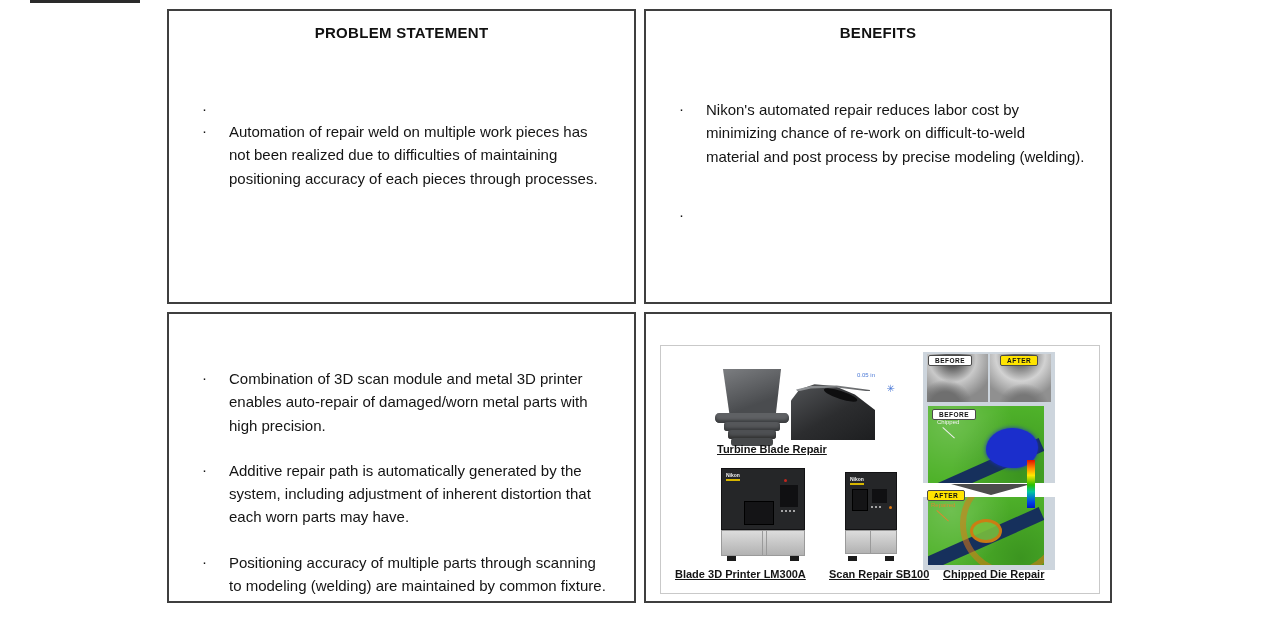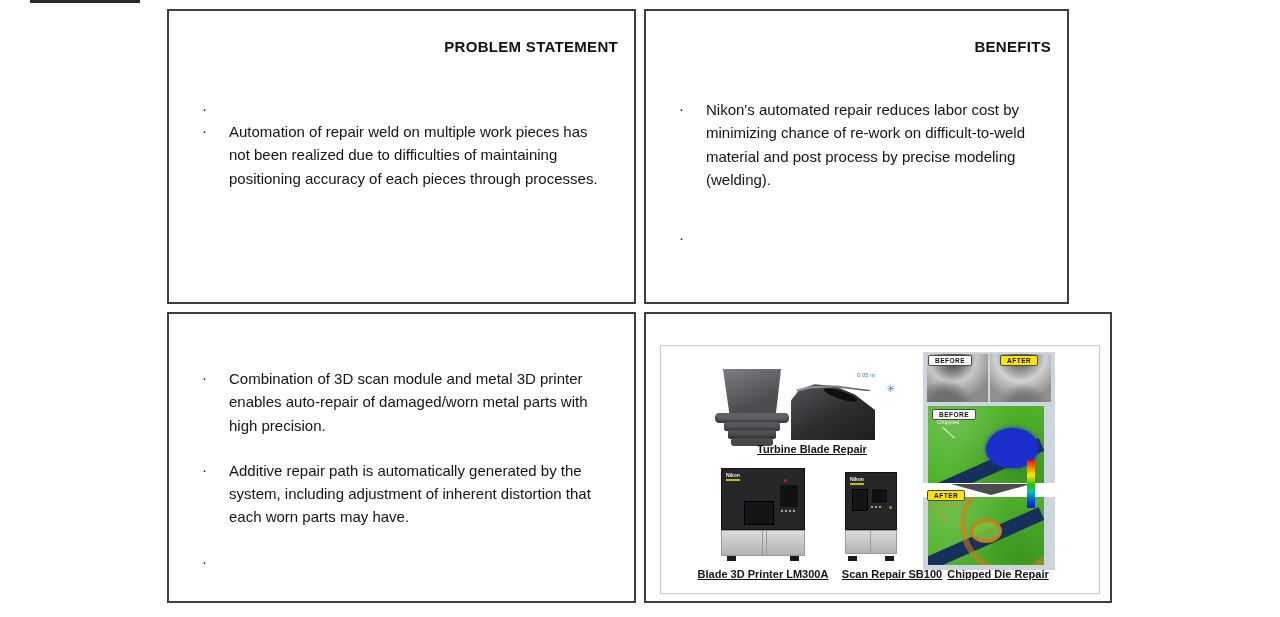--- a/index.html
+++ b/index.html
@@ -3,25 +3,25 @@
 <meta charset="utf-8">
 <style>
   html,body{margin:0;padding:0;background:#fff;}
   .canvas{position:relative;width:1280px;height:617px;background:#ffffff;
           font-family:"Liberation Sans",sans-serif;color:#161616;overflow:hidden;}
 
   .crop-remnant{position:absolute;left:30px;top:0;width:110px;height:3px;background:#2a2a2a;}
 
   .box{position:absolute;border:2px solid #3f3f3f;background:#fff;box-sizing:border-box;}
   #box-problem {left:167px;top:9px;  width:469px;height:295px;}
-  #box-benefits{left:644px;top:9px;  width:425px;height:295px;}
+  #box-benefits{left:644px;top:9px;  width:468px;height:295px;}
   #box-tech    {left:167px;top:312px;width:469px;height:291px;}
   #box-graphic {left:644px;top:312px;width:468px;height:291px;}
 
-  .box h2{margin:16px;position:absolute;left:0;right:0;top:11px;text-align:right;
+  .box h2{margin:2px;position:absolute;left:0;right:0;top:11px;text-align:center;
           font-size:15px;font-weight:bold;letter-spacing:.3px;color:#111;}
 
   ul.bullets{list-style:none;margin:0;padding:0;position:absolute;left:30px;right:14px;}
   #box-problem ul.bullets, #box-benefits ul.bullets{top:87px;}
   #box-tech ul.bullets{top:53px;}
   ul.bullets li{position:relative;padding-left:30px;font-size:15px;line-height:1.55;
                 margin-bottom:22px;color:#141414;}
   #box-benefits ul.bullets li{margin-bottom:36px;}
   ul.bullets .dot{position:absolute;left:3px;top:-1px;font-size:15px;}
   .bullet-text{white-space:pre-line;}
@@ -55,21 +55,21 @@
       clip-path:polygon(0 70%,20% 10%,55% 0,100% 75%,100% 100%,55% 35%,20% 50%,2% 100%);}
   .blade2 .slot{position:absolute;left:38%;top:18%;width:42%;height:14%;background:#0e0e0f;
       border-radius:50%;transform:rotate(18deg);}
 
   .measure{position:absolute;left:196px;top:24px;width:40px;height:24px;font-size:6px;
       color:#4b79d6;}
   .measure .star{position:absolute;right:2px;bottom:0;font-size:10px;color:#4b79d6;}
   .measure .mtext{position:absolute;left:0;top:2px;}
 
   .g-caption{position:absolute;font-size:11px;font-weight:bold;text-decoration:underline;
-      color:#141414;text-align:center;white-space:nowrap;}
+      color:#141414;white-space:nowrap;}
   .cap-turbine{left:56px;top:97px;width:190px;}
   .cap-printer{left:14px;top:222px;width:176px;}
   .cap-scan{left:168px;top:222px;width:126px;}
   .cap-die{left:282px;top:222px;width:110px;}
 
   
   .machine{position:absolute;}
   .machine .m-body{position:absolute;left:0;top:0;right:0;background:#252628;
       border:1px solid #121214;box-sizing:border-box;}
   .machine .brand{position:absolute;left:4px;top:3px;font-size:5px;font-weight:bold;color:#eee;}
@@ -201,20 +201,22 @@
 high precision.</span>
       </li>
       <li>
         <span class="dot">·</span>
         <span class="bullet-text">Additive repair path is automatically generated by the
 system, including adjustment of inherent distortion that
 each worn parts may have.</span>
       </li>
       <li>
         <span class="dot">·</span>
+        <span class="bullet-text">Positioning accuracy of multiple parts through scanning
+to modeling (welding) are maintained by common fixture.</span>
       </li>
     </ul>
   </section>
 
   <section class="box" id="box-graphic">
 
     <div class="g-frame">
 
       <div class="blade1">
         <div class="airfoil"></div>

